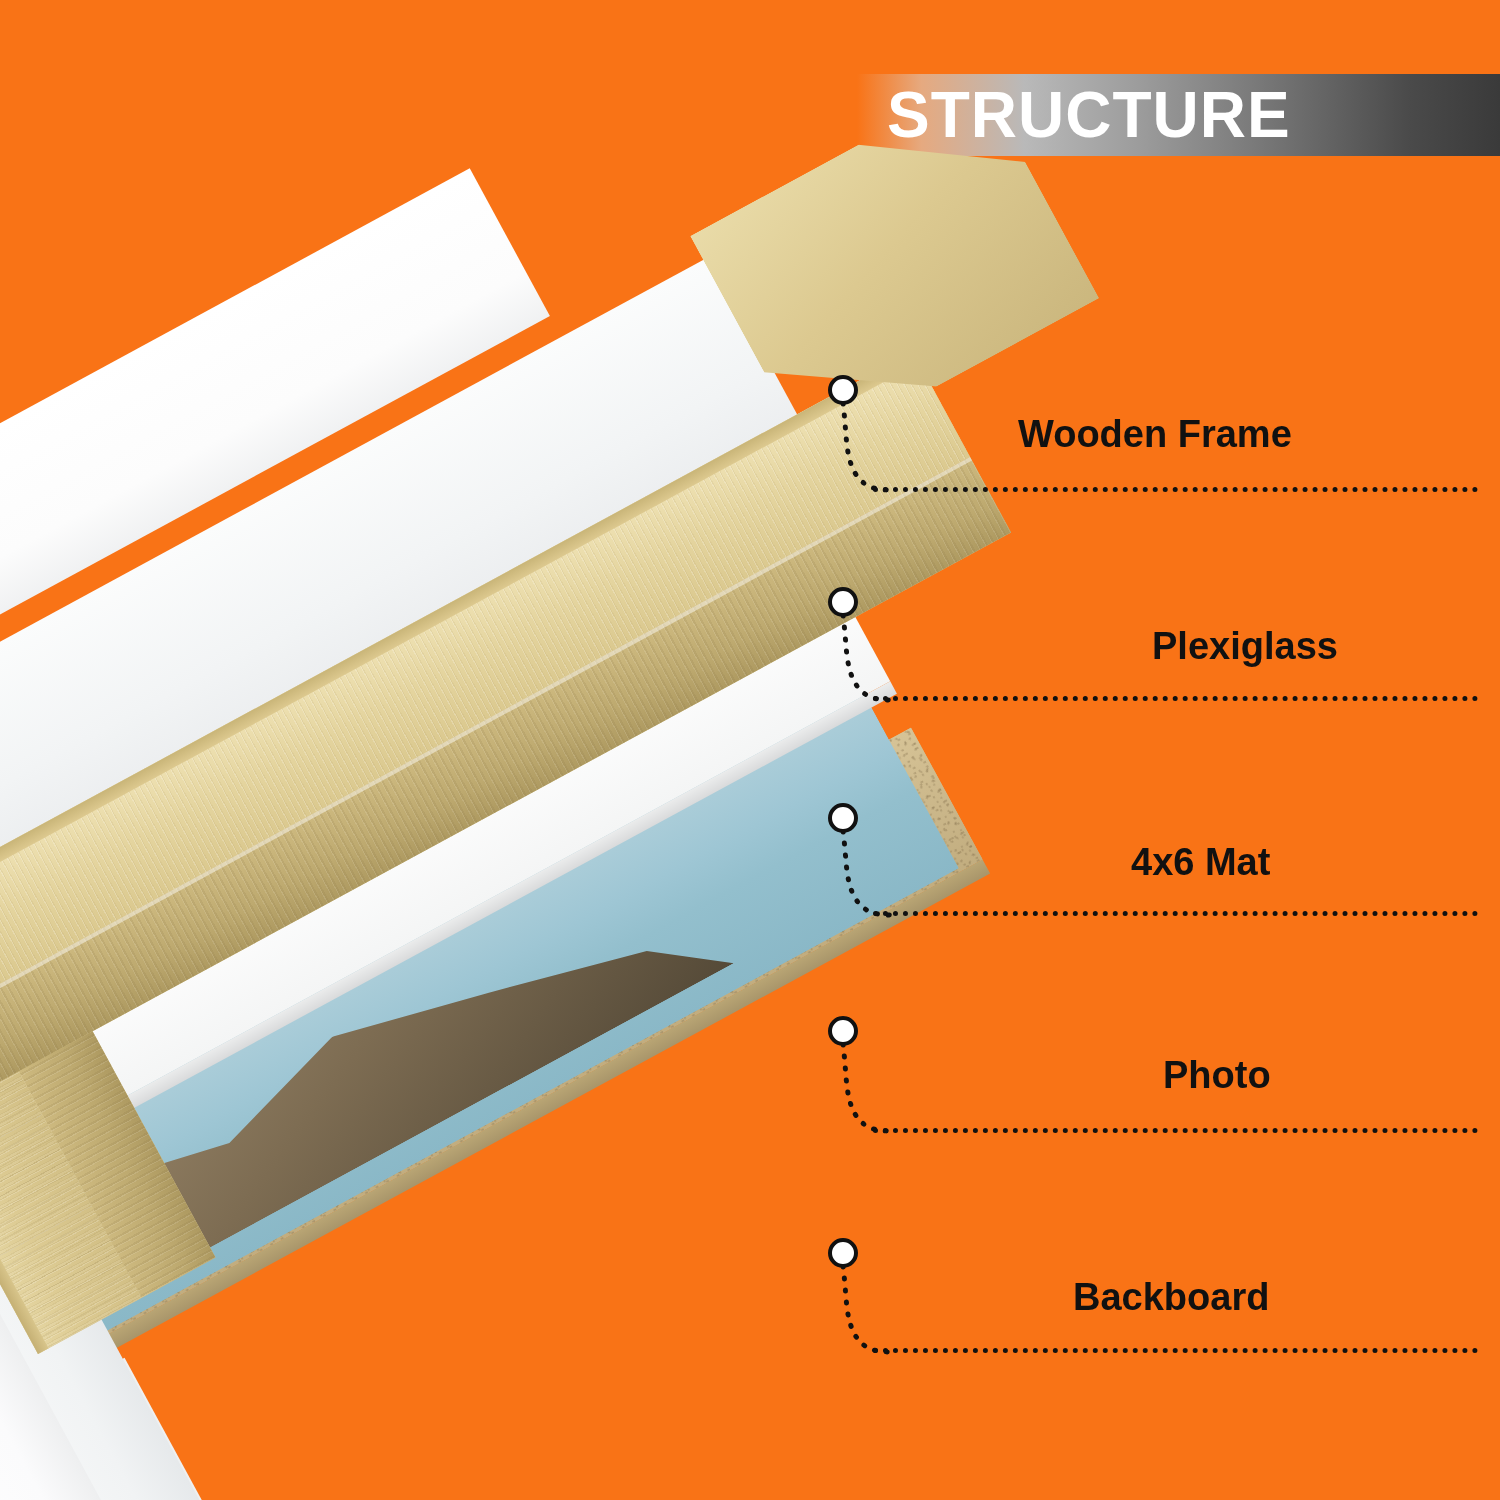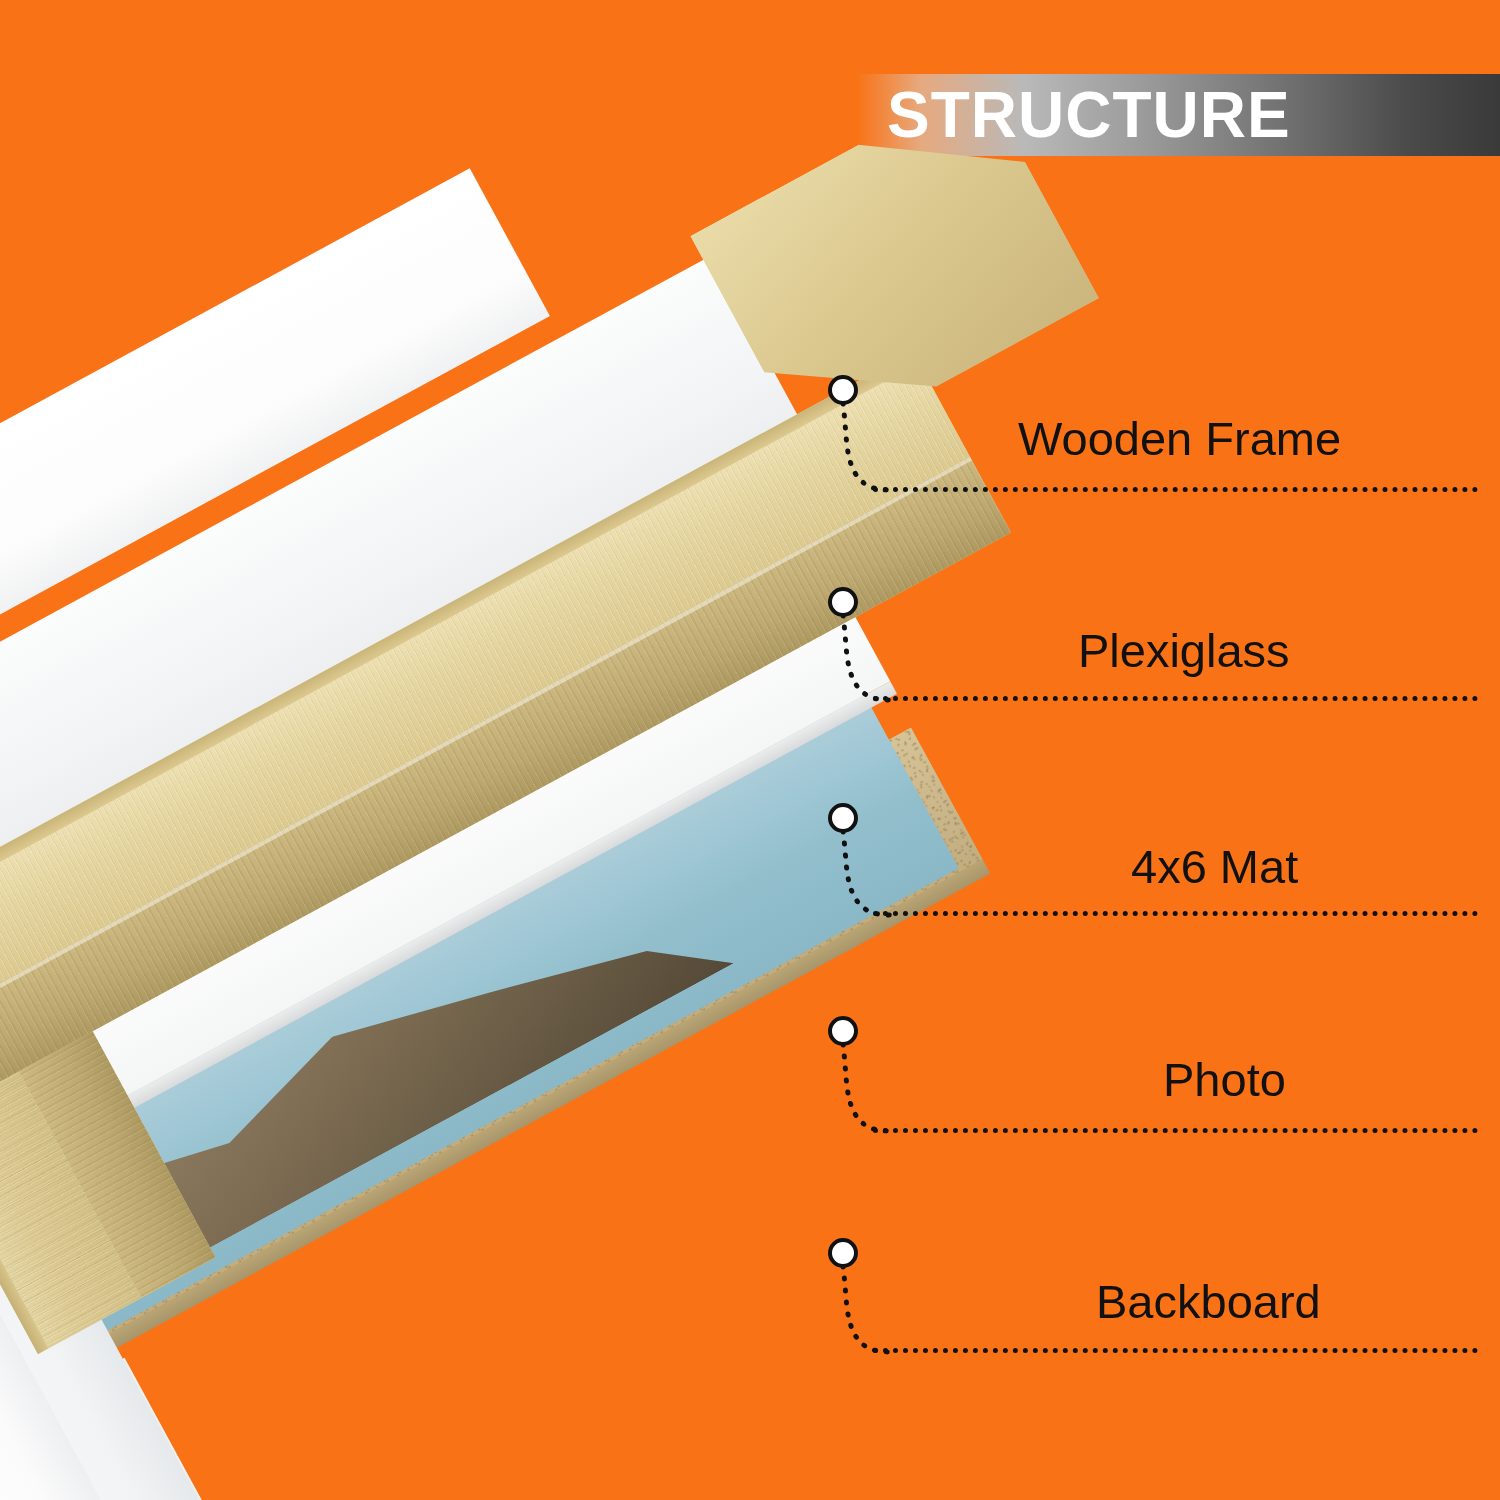--- a/index.html
+++ b/index.html
@@ -139,22 +139,22 @@
     background:#ffffff;border:4px solid #111111;box-sizing:border-box;
     z-index:40;
   }
   .leader{position:absolute;z-index:39;}
   .hline{
     position:absolute;height:0;border-top:5px dotted #111111;z-index:39;
   }
   .co-label{
     position:absolute;
     color:#111111;
-    font-size:47px;
-    font-weight:normal;
+    font-size:38px;
+    font-weight:bold;
     line-height:1;
     white-space:nowrap;
     z-index:41;
     font-family:"Liberation Sans", sans-serif;
   }
 </style>
 </head>
 <body>
 
 <div id="stage">
@@ -228,21 +228,21 @@
     <div class="hline" style="left:873px;top:487px;width:605px;"></div>
     <div class="co-label" style="left:1018px;top:415px;">Wooden Frame</div>
   </div>
 
   <div class="callout">
     <div class="dot-marker" style="left:828px;top:587px;"></div>
     <svg class="leader" style="left:820px;top:607px;width:80px;height:102px;" viewBox="0 0 80 102">
       <path d="M23,8 C27,38 25,58 35,76 C44,90 54,93 72,93" fill="none" stroke="#111111" stroke-width="5" stroke-linecap="round" stroke-dasharray="1 11"></path>
     </svg>
     <div class="hline" style="left:873px;top:696px;width:605px;"></div>
-    <div class="co-label" style="left:1078px;top:627px;">Plexiglass</div>
+    <div class="co-label" style="left:1152px;top:627px;">Plexiglass</div>
   </div>
 
   <div class="callout">
     <div class="dot-marker" style="left:828px;top:803px;"></div>
     <svg class="leader" style="left:820px;top:823px;width:80px;height:101px;" viewBox="0 0 80 101">
       <path d="M23,8 C27,38 25,57 35,75 C44,89 54,92 72,92" fill="none" stroke="#111111" stroke-width="5" stroke-linecap="round" stroke-dasharray="1 11"></path>
     </svg>
     <div class="hline" style="left:873px;top:911px;width:605px;"></div>
     <div class="co-label" style="left:1131px;top:843px;">4x6 Mat</div>
   </div>
@@ -255,16 +255,16 @@
     <div class="hline" style="left:873px;top:1128px;width:605px;"></div>
     <div class="co-label" style="left:1163px;top:1056px;text-align:center;">Photo</div>
   </div>
 
   <div class="callout">
     <div class="dot-marker" style="left:828px;top:1238px;"></div>
     <svg class="leader" style="left:820px;top:1258px;width:80px;height:103px;" viewBox="0 0 80 103">
       <path d="M23,8 C27,39 25,59 35,77 C44,91 54,94 72,94" fill="none" stroke="#111111" stroke-width="5" stroke-linecap="round" stroke-dasharray="1 11"></path>
     </svg>
     <div class="hline" style="left:873px;top:1348px;width:605px;"></div>
-    <div class="co-label" style="left:1096px;top:1278px;text-align:right;">Backboard</div>
+    <div class="co-label" style="left:1073px;top:1278px;text-align:right;">Backboard</div>
   </div>
 
 </div>
 
 </body></html>

